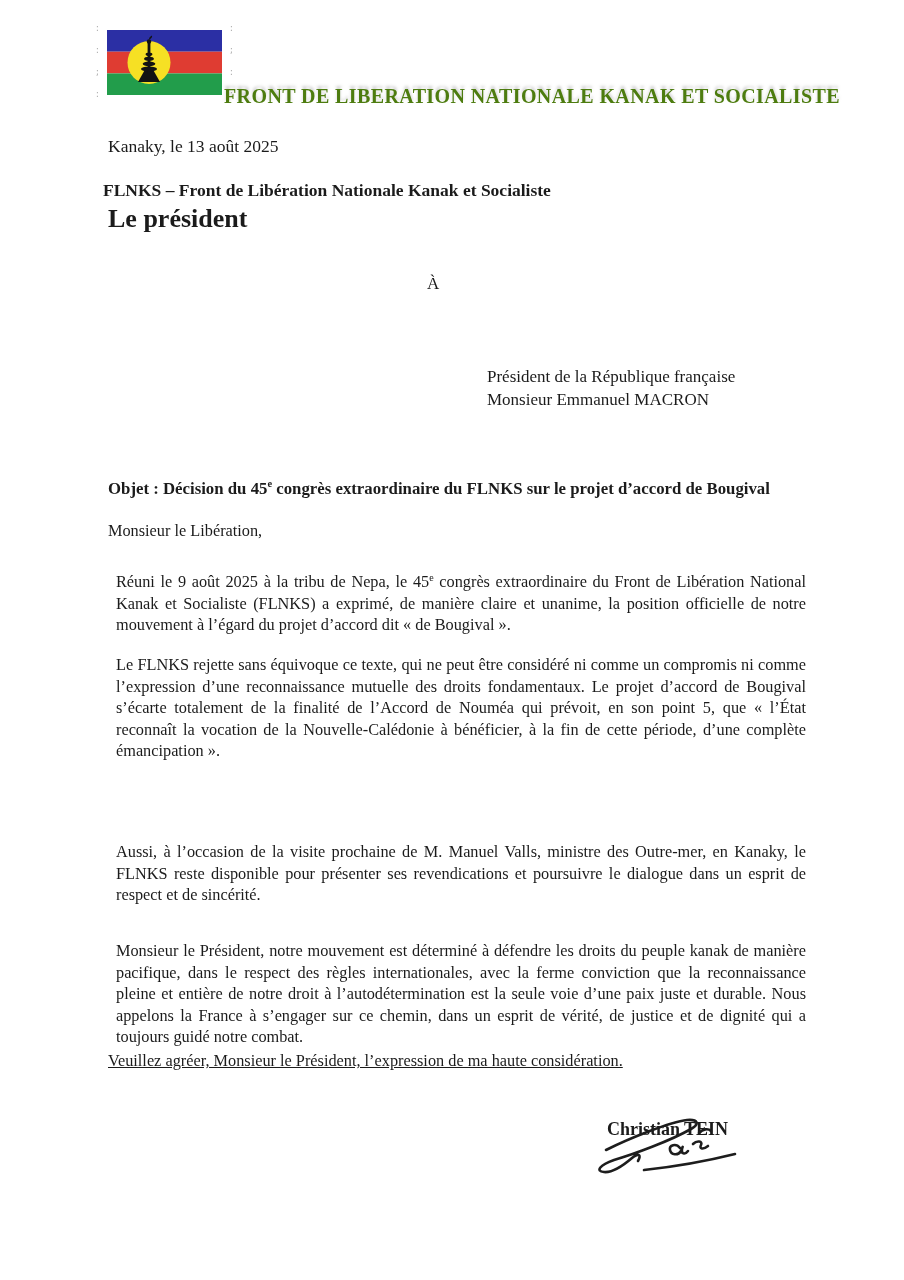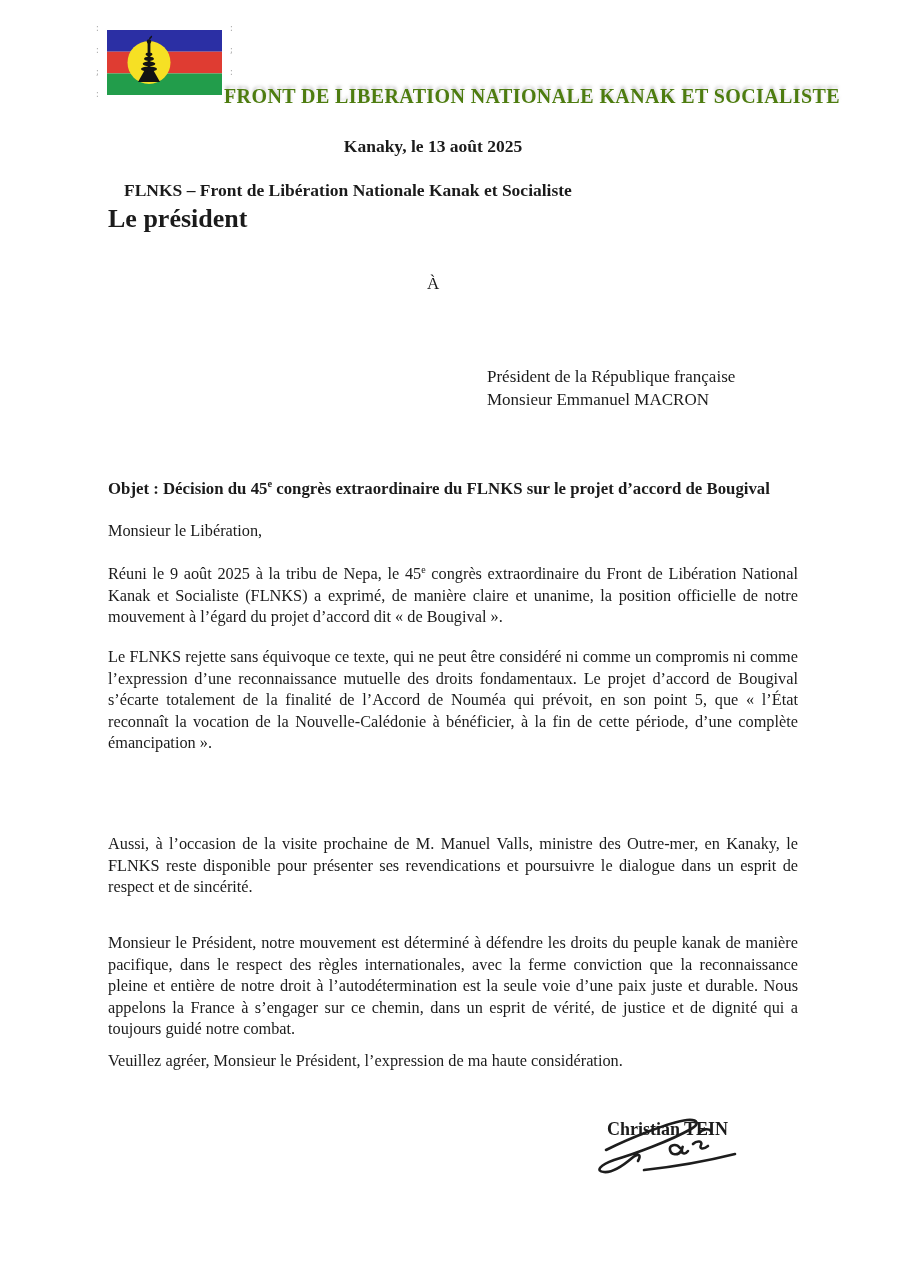--- a/index.html
+++ b/index.html
@@ -28,46 +28,46 @@
   .side-mark.left{left:4px;}
   .side-mark.right{left:138px;}
   .org-title{
     left:224px;top:72px;width:640px;
     font-weight:bold;font-size:20px;letter-spacing:0.4px;
     color:#4d7c0f;
     text-shadow:0 -3px 3px rgba(125,125,125,0.35);
     white-space:nowrap;
   }
 
-  .date-line{left:108px;top:136px;width:650px;text-align:center;
-    font-weight:bold;font-size:17.5px;}
+  .date-line{left:108px;top:136px;width:650px;text-align:left;
+    font-weight:normal;font-size:17.5px;}
 
-  .sender-org{left:124px;top:180px;font-weight:bold;font-size:17.5px;}
+  .sender-org{left:103px;top:180px;font-weight:bold;font-size:17.5px;}
   .sender-role{left:108px;top:204px;font-weight:bold;font-size:26px;}
 
   .to-mark{left:427px;top:274px;font-size:17px;}
 
   .recipient{left:487px;top:365px;font-size:17px;line-height:23px;}
 
   .subject{left:108px;top:479px;width:700px;font-weight:bold;font-size:16.8px;}
   .subject .u{}
   sup{font-size:0.62em;vertical-align:super;line-height:0;}
 
   .body-text{
-    left:108px;width:690px;margin:0;
+    left:108px;width:690px;margin:8px;
     font-size:16.3px;line-height:21.6px;
     text-align:justify;
   }
   .salutation{left:108px;top:521px;font-size:16.3px;}
   .p1{top:563px;}
   .p2{top:646px;}
   .p3{top:768px;}
   .p4{top:833px;}
   .p5{top:932px;}
-  .closing{left:108px;top:1051px;font-size:16.3px;}
+  .closing{left:108px;top:1051px;font-size:16.3px;text-decoration:underline;}
 
   .sig-name{left:555px;top:1094px;width:225px;text-align:center;
     font-weight:bold;font-size:18px;margin-top:25px;}
   .sig-svg{left:592px;top:1114px;width:150px;height:62px;}
 </style>
 </head>
 <body>
 
 <div class="page">
 

